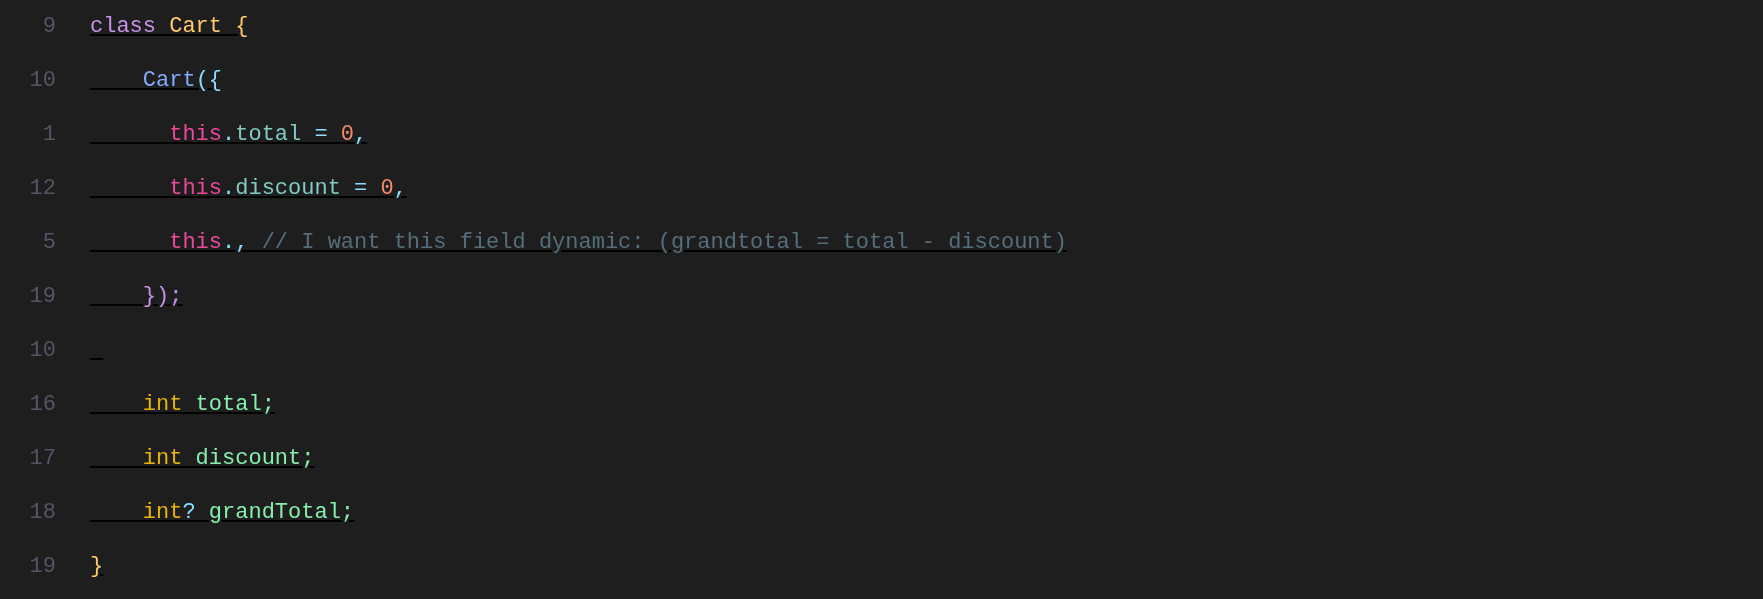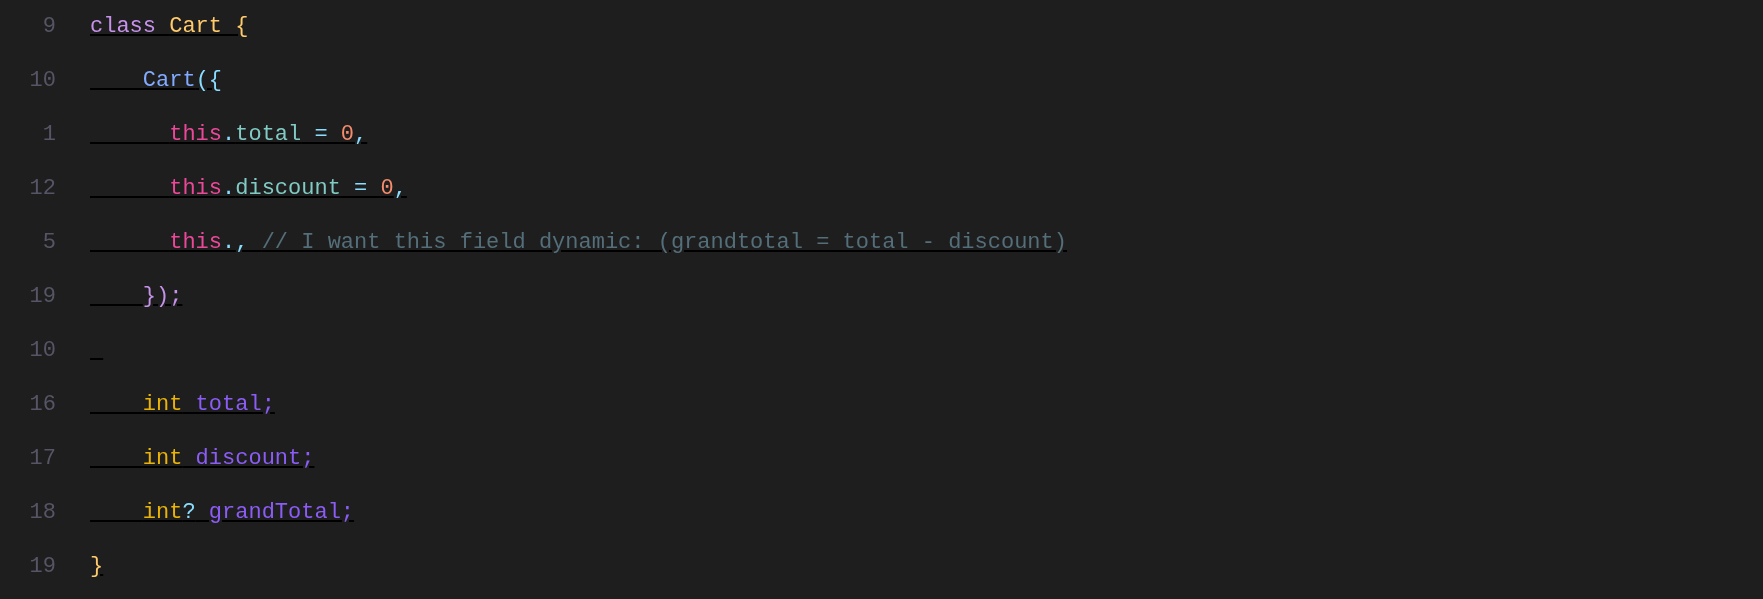--- a/index.html
+++ b/index.html
@@ -61,21 +61,21 @@
     .kw-class    { color: #c792ea; }   
     .kw-int      { color: #eab308; }   
     .class-name  { color: #ffcb6b; }   
     .method-name { color: #82aaff; }   
     .punctuation { color: #89ddff; }   
     .property    { color: #80cbc4; }   
     .keyword-this { color: #ec4899; }  
     .operator    { color: #89ddff; }   
     .number      { color: #f78c6c; }   
     .comment     { color: #546e7a; text-align: right; }   
-    .plain       { color: #8b5cf6; }   
+    .plain       { color: #86efac; }   
     .nullable    { color: #89ddff; }   
     .brace-yellow { color: #ffcb6b; }  
     .brace-pink  { color: #c792ea; }
   </style>
 </head>
 <body>
 
 <div class="code-editor">
   <div class="line-numbers">
   <div class="line-number">9</div>

